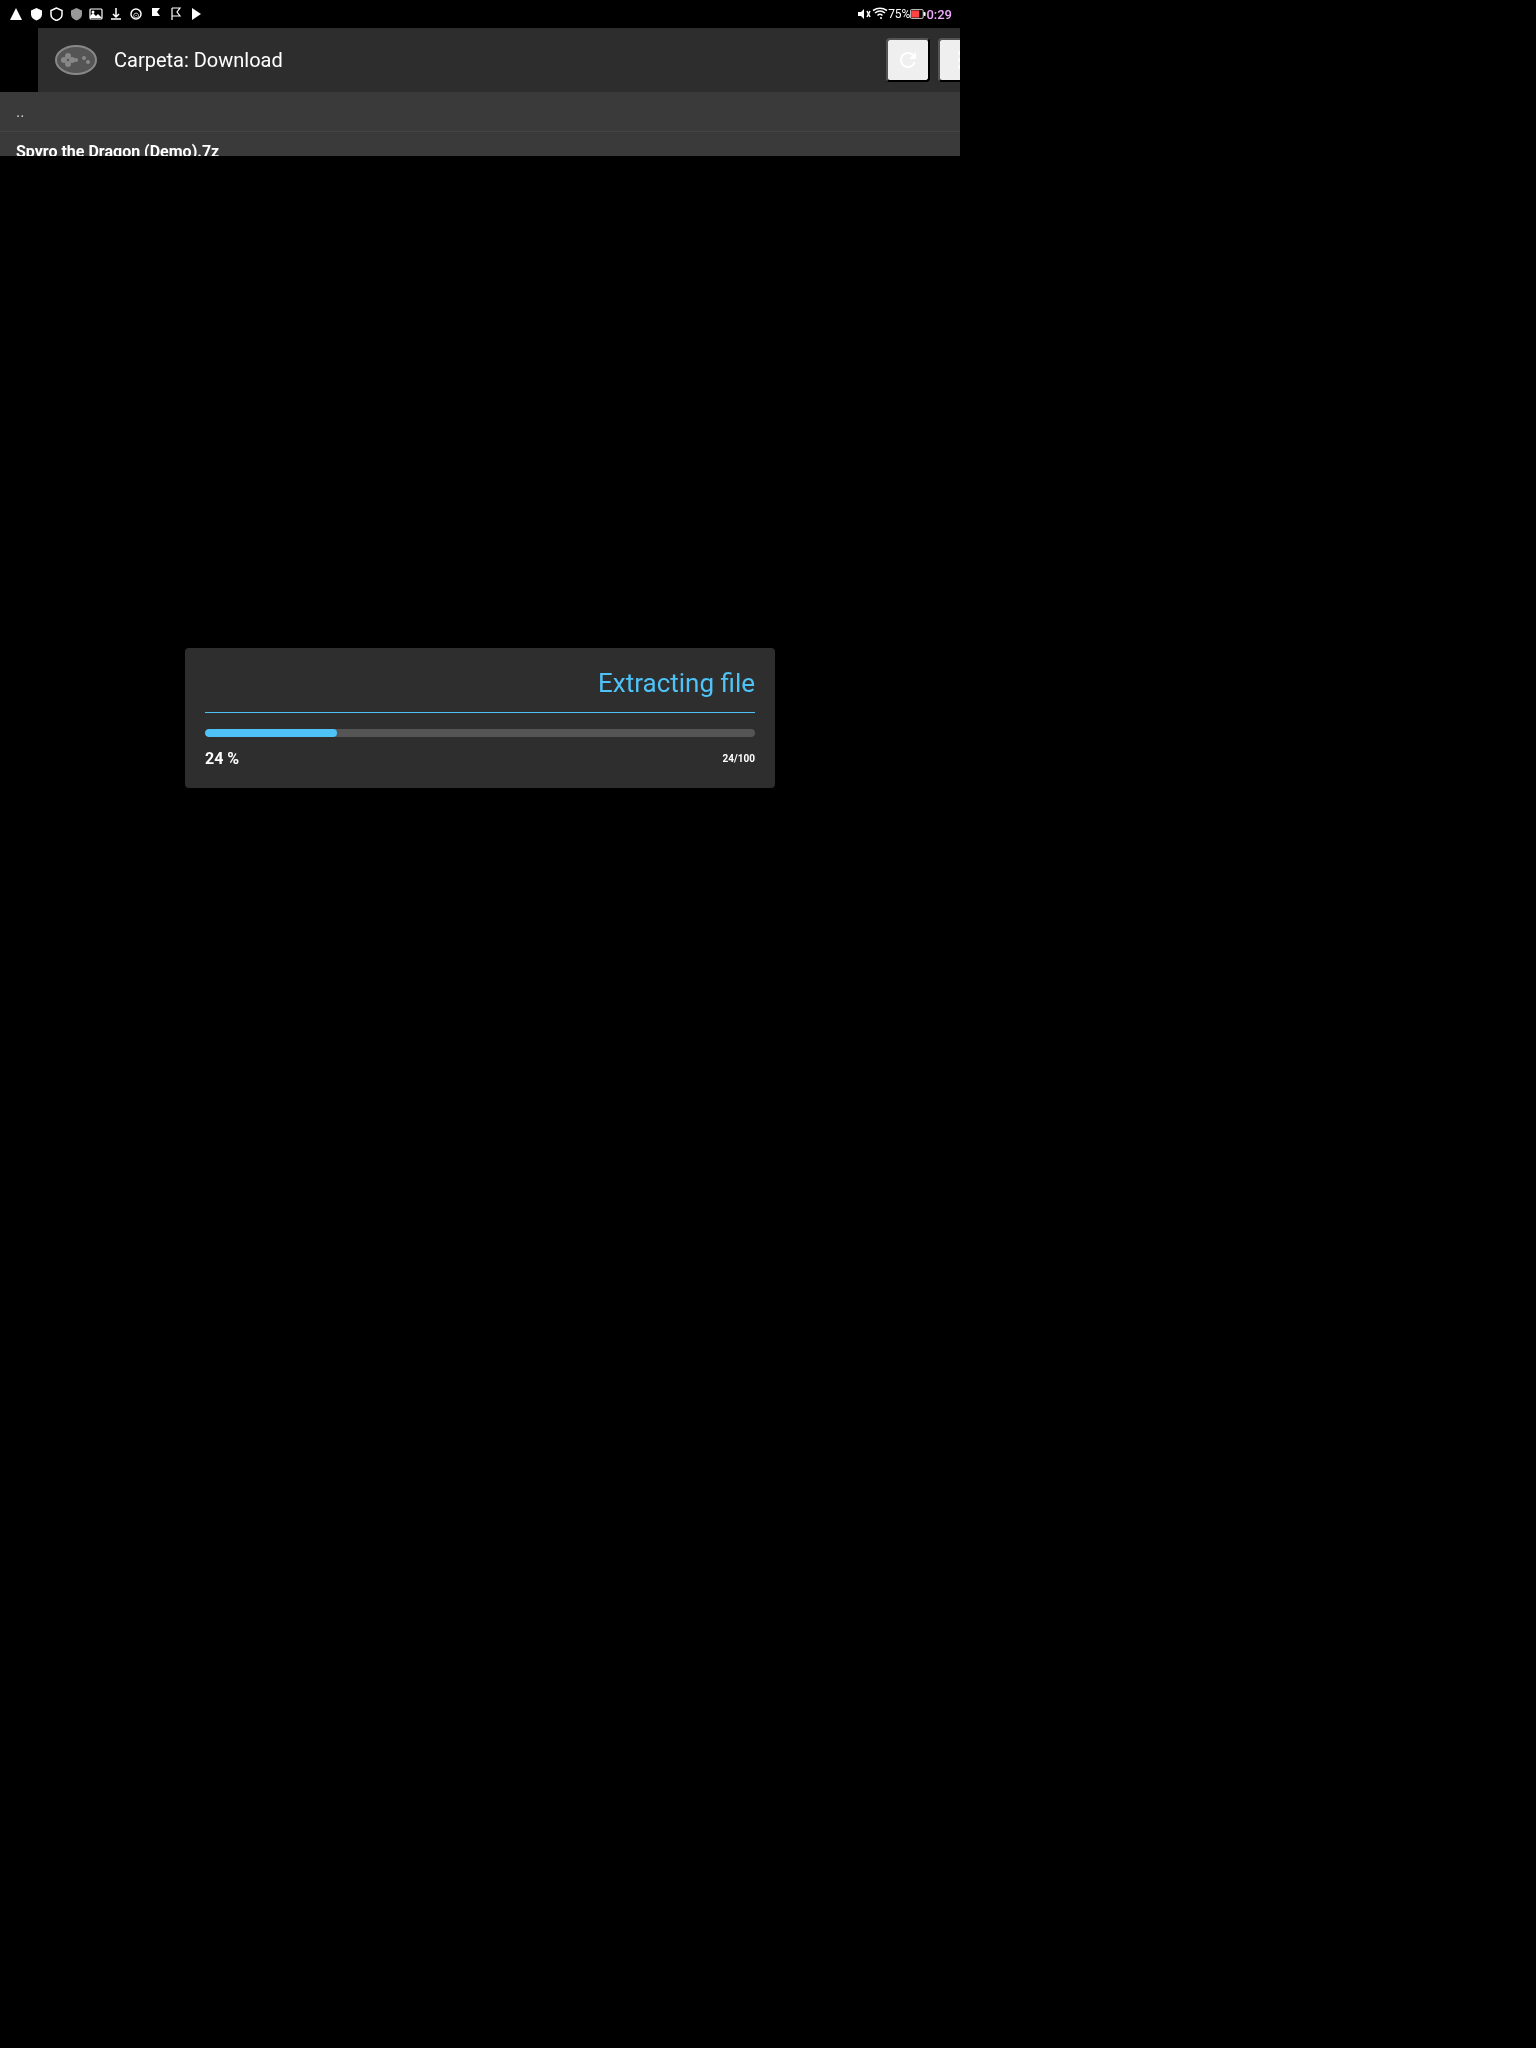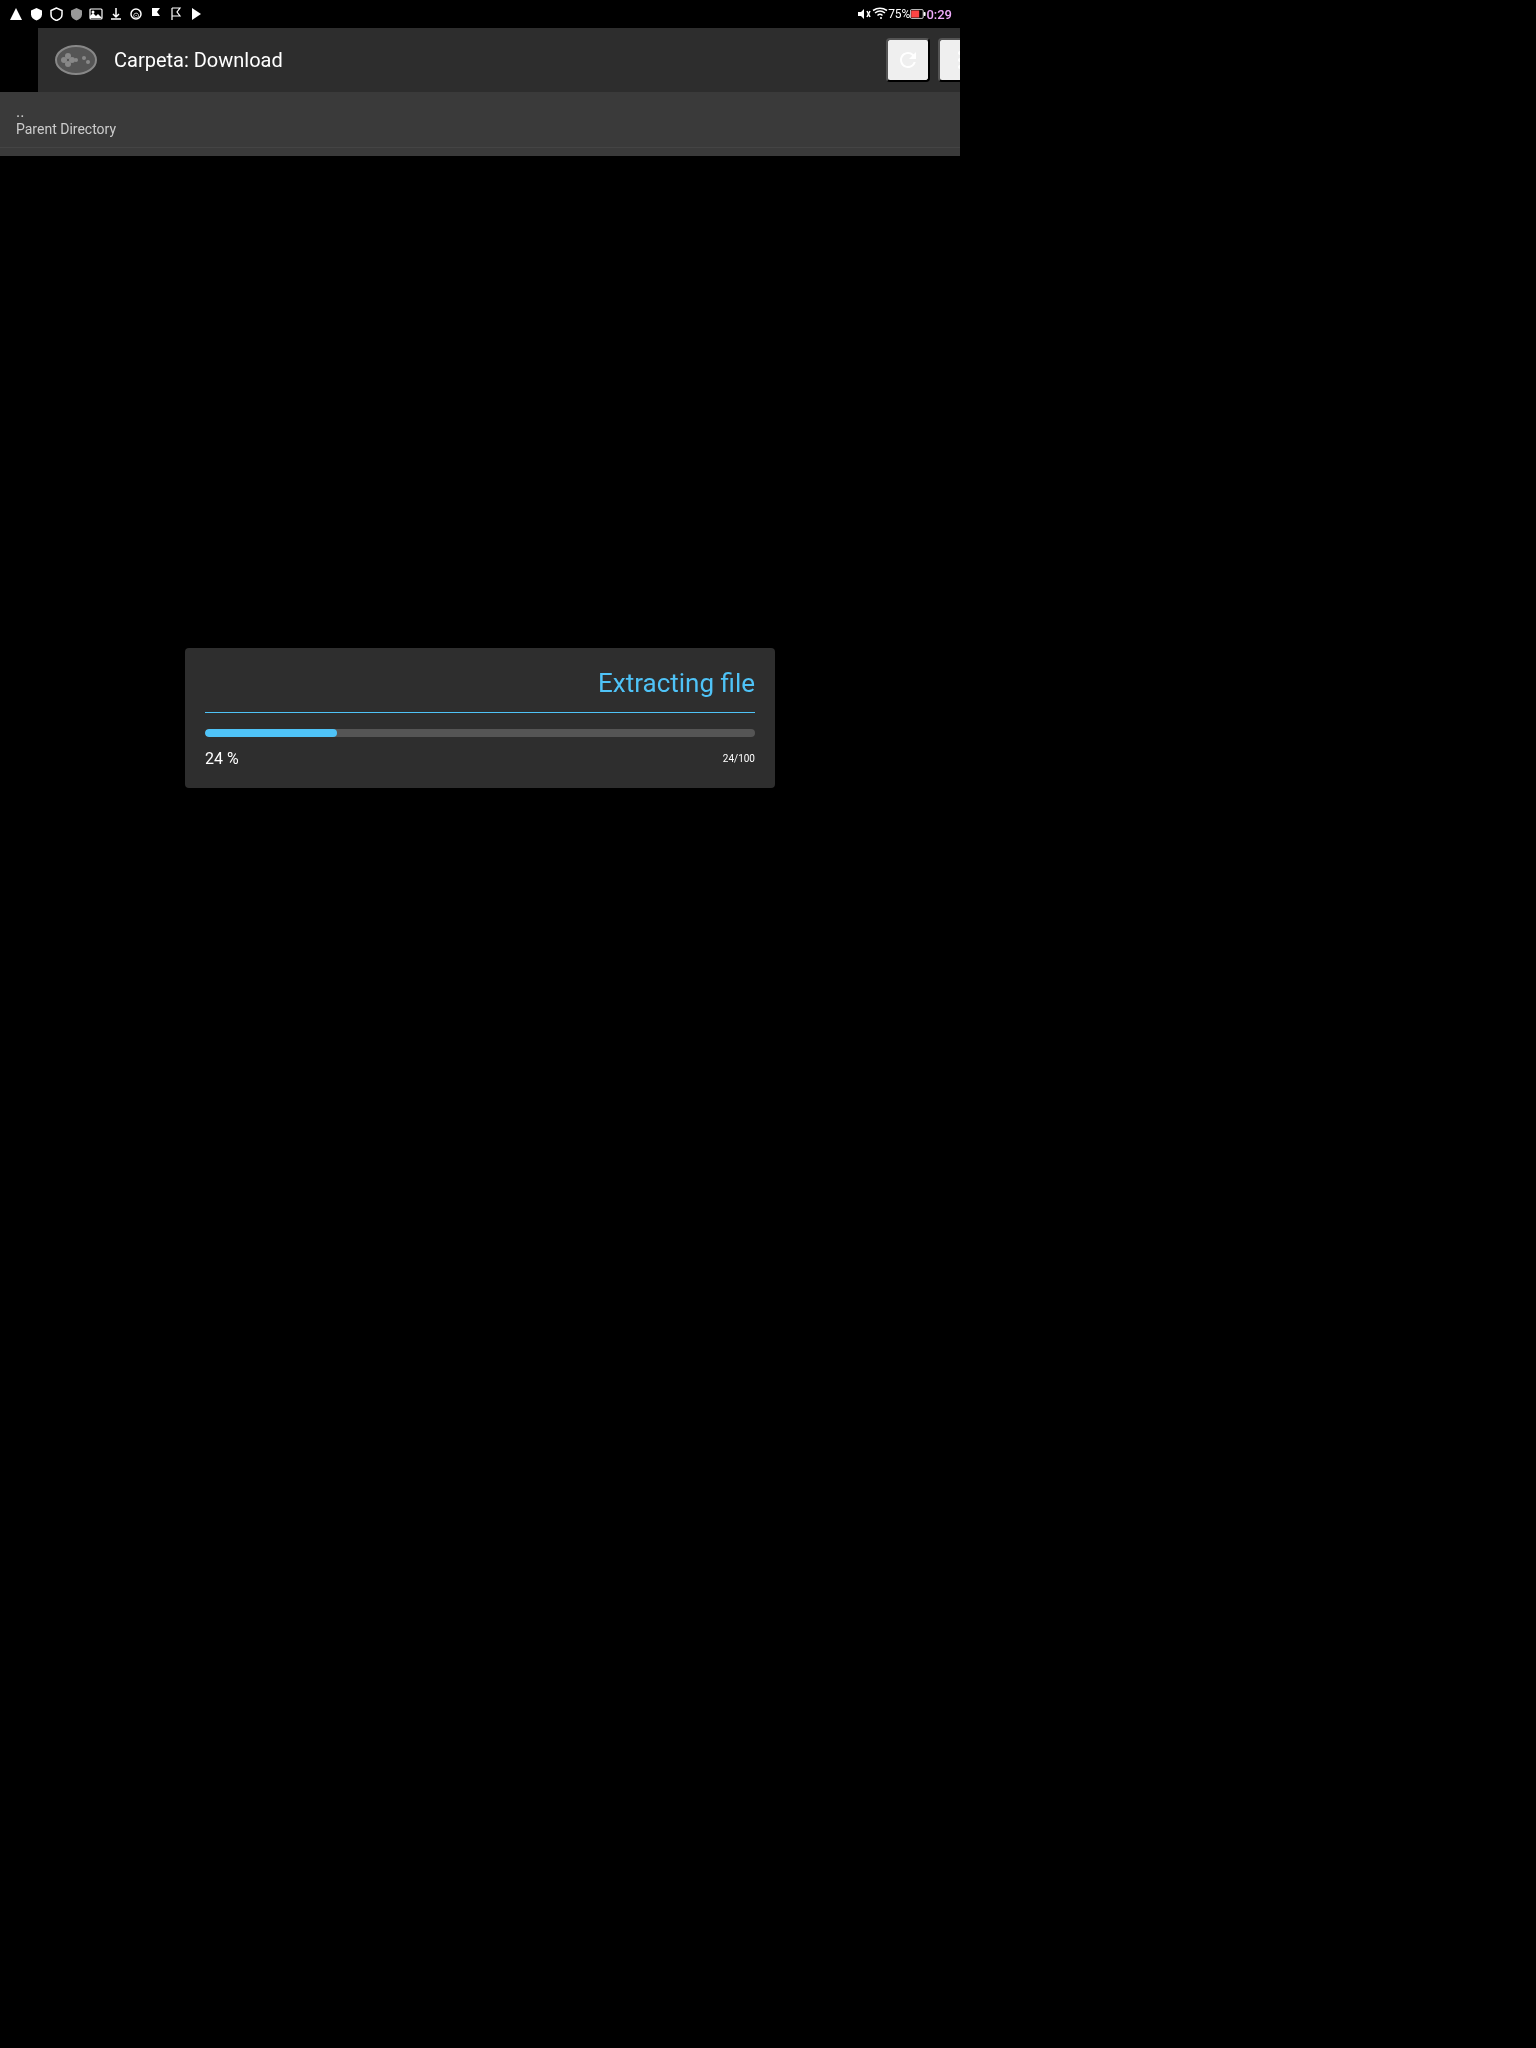--- a/index.html
+++ b/index.html
@@ -189,20 +189,21 @@
     #progress-bar-fill {
       height: 100%;
       background-color: #4fc3f7;
       border-radius: 4px;
     }
 
     #progress-labels {
       display: flex;
       justify-content: space-between;
       align-items: center;
+      font-weight: bold;
     }
 
     #progress-percent {
       font-size: 16px;
       color: #ffffff;
     }
 
     #progress-count {
       font-size: 10px;
       color: #ffffff;
@@ -334,21 +335,20 @@
         <circle cx="12" cy="12" r="2"></circle>
         <circle cx="12" cy="19" r="2"></circle>
       </svg>
     </button>
   </div>
 </div>
 
 <div id="file-list">
   <div class="file-item parent-dir">
     <div class="file-item-dots">..</div>
-    <div class="file-item-subtitle">Parent Directory</div>
   </div>
   <div class="file-item file-entry">
     <div class="file-item-name">Spyro the Dragon (Demo).7z</div>
     <div class="file-item-size">File Size: 29 Mbytes</div>
   </div>
 </div>
 
 <div id="main-content">
 
   <div id="extract-dialog">

